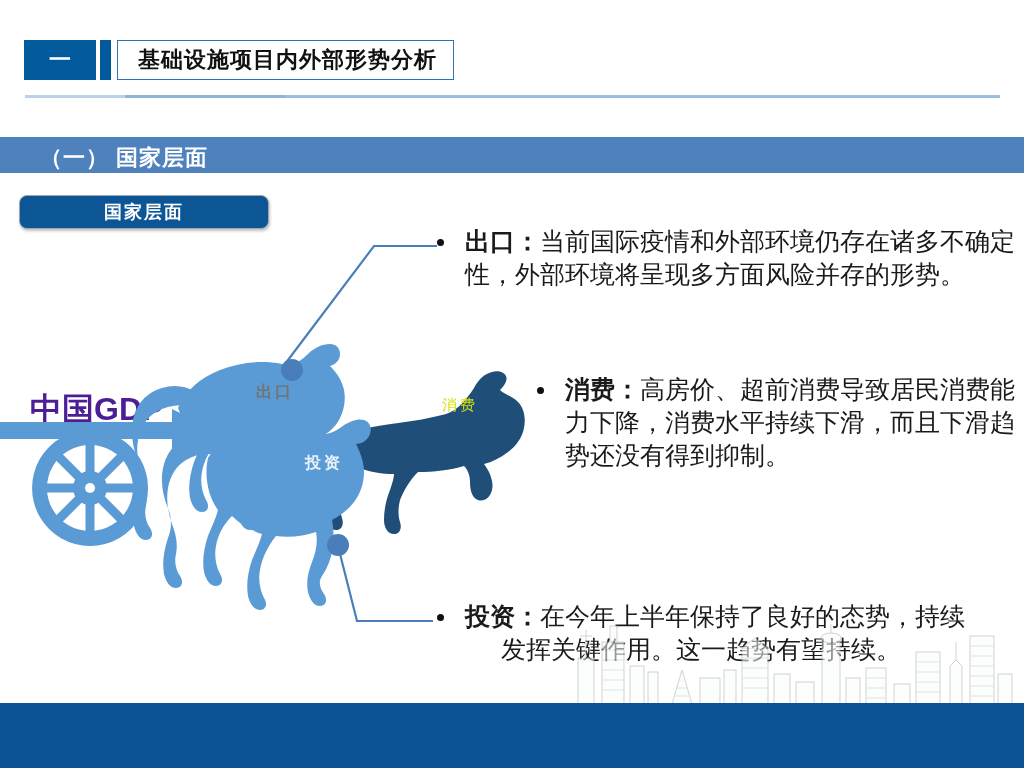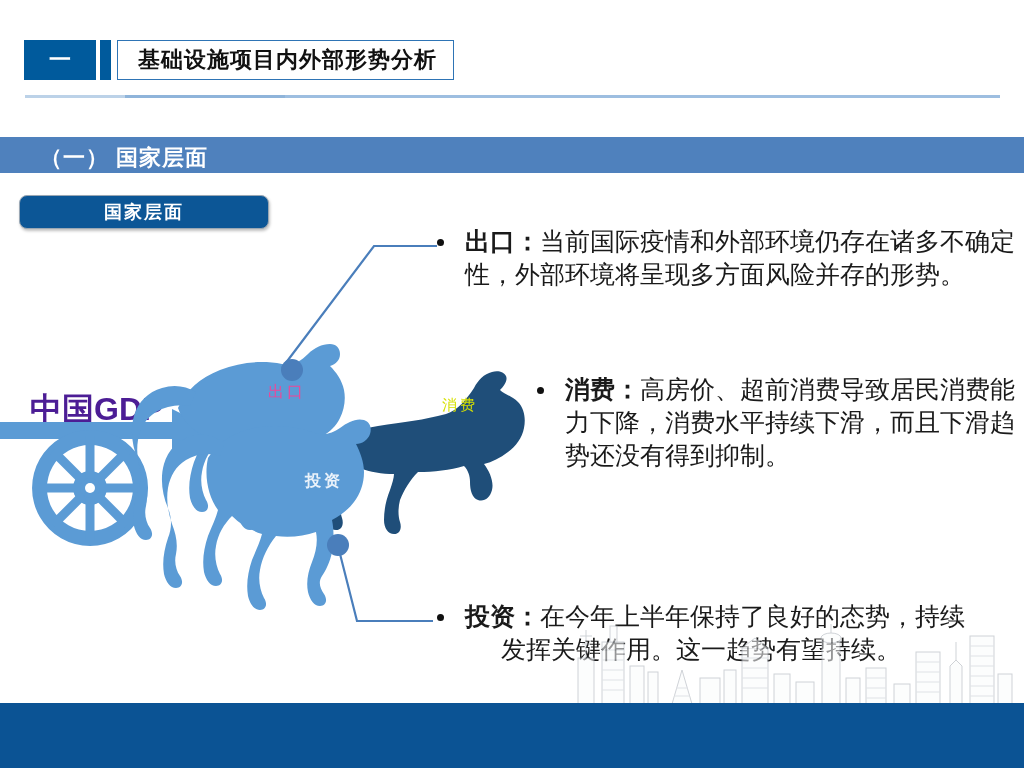--- a/index.html
+++ b/index.html
@@ -175,22 +175,22 @@
         C212,196 216,188 218,180 C208,166 204,146 208,128 Z"></path>
       <path fill="#5B9BD5" d="M220,126 C208,122 196,124 186,130 C176,136 170,146 168,158
         C166,170 168,182 172,194 C176,204 178,214 176,224
         C174,232 176,240 180,246 C184,252 182,258 176,258
         C170,258 166,252 164,244 C162,232 164,220 168,208
         C172,198 172,188 168,178 C162,164 160,148 164,134
         C168,120 178,110 192,106 C204,102 216,106 224,114 Z"></path>
     </g>
   </svg>
 
-  <div style="position:absolute;left:268px;top:382px;font-size:16px;font-weight:normal;color:#ec4899;letter-spacing:3px;">出口</div>
-  <div style="position:absolute;left:305px;top:453px;font-size:16px;font-weight:bold;color:#EAF2FA;letter-spacing:3px;margin-top:18px;">投资</div>
+  <div style="position:absolute;left:256px;top:382px;font-size:16px;font-weight:bold;color:#737373;letter-spacing:3px;">出口</div>
+  <div style="position:absolute;left:305px;top:453px;font-size:16px;font-weight:bold;color:#EAF2FA;letter-spacing:3px;">投资</div>
   <div style="position:absolute;left:442px;top:396px;font-size:15px;font-weight:normal;color:#D6E000;letter-spacing:3px;">消费</div>
 
   <svg class="conn" viewBox="0 0 1024 768">
     <g stroke="#4A7EBB" stroke-width="2.2" fill="none">
       <polyline points="282,368 374,246 437,246"></polyline>
       <polyline points="338,546 357,621 433,621"></polyline>
     </g>
     <circle cx="292" cy="370" r="11" fill="#4A7EBB"></circle>
     <circle cx="338" cy="545" r="11" fill="#4A7EBB"></circle>
   </svg>

